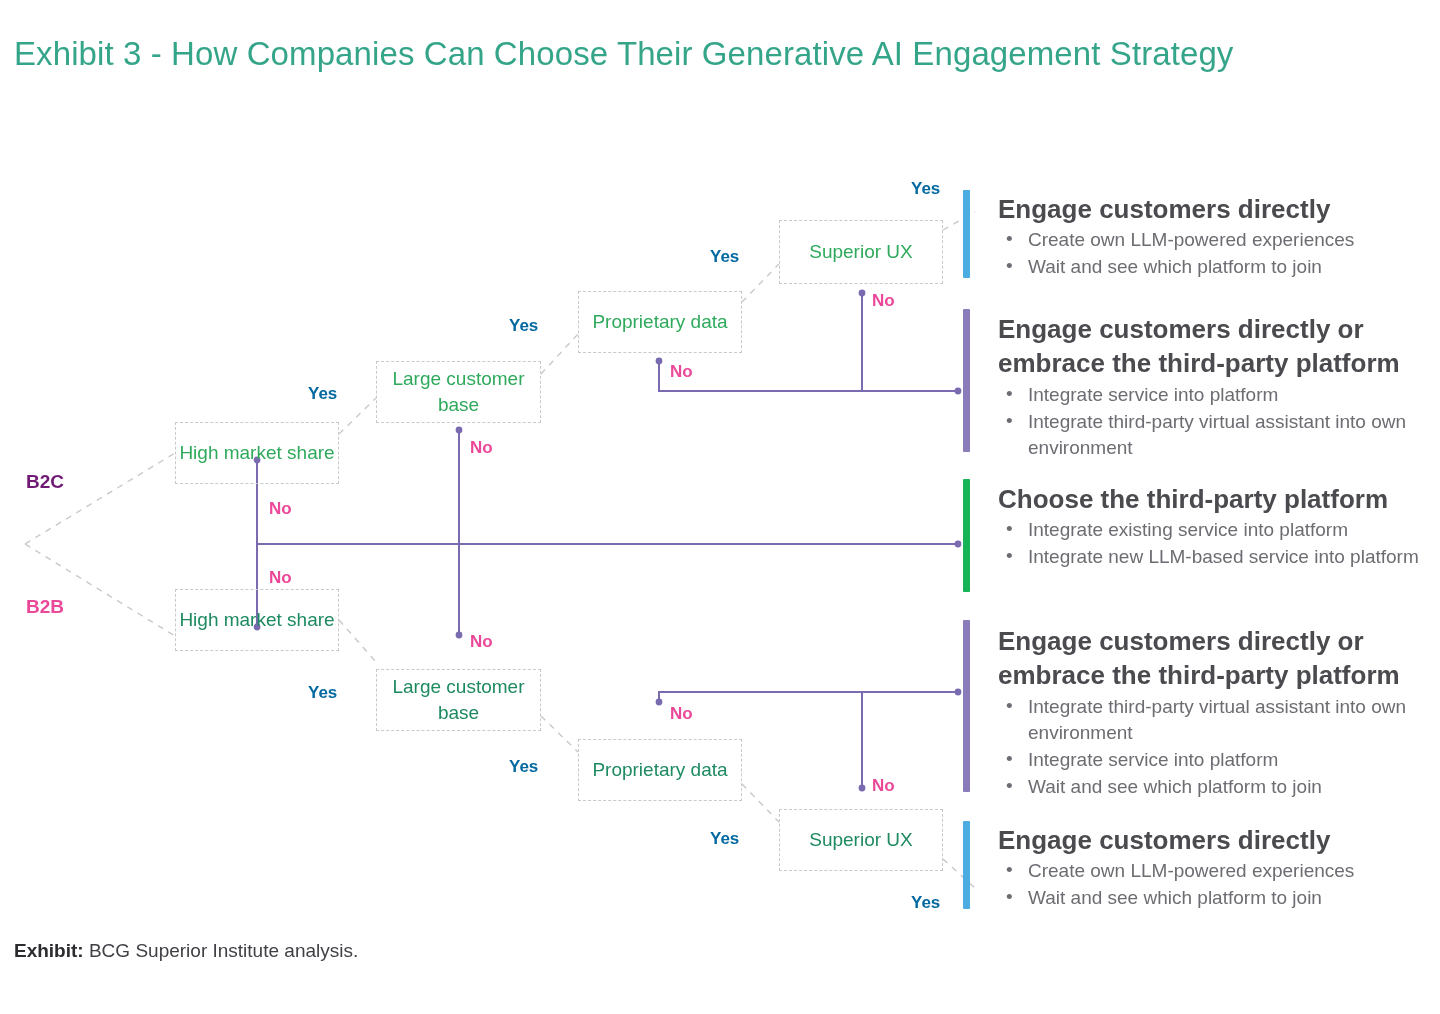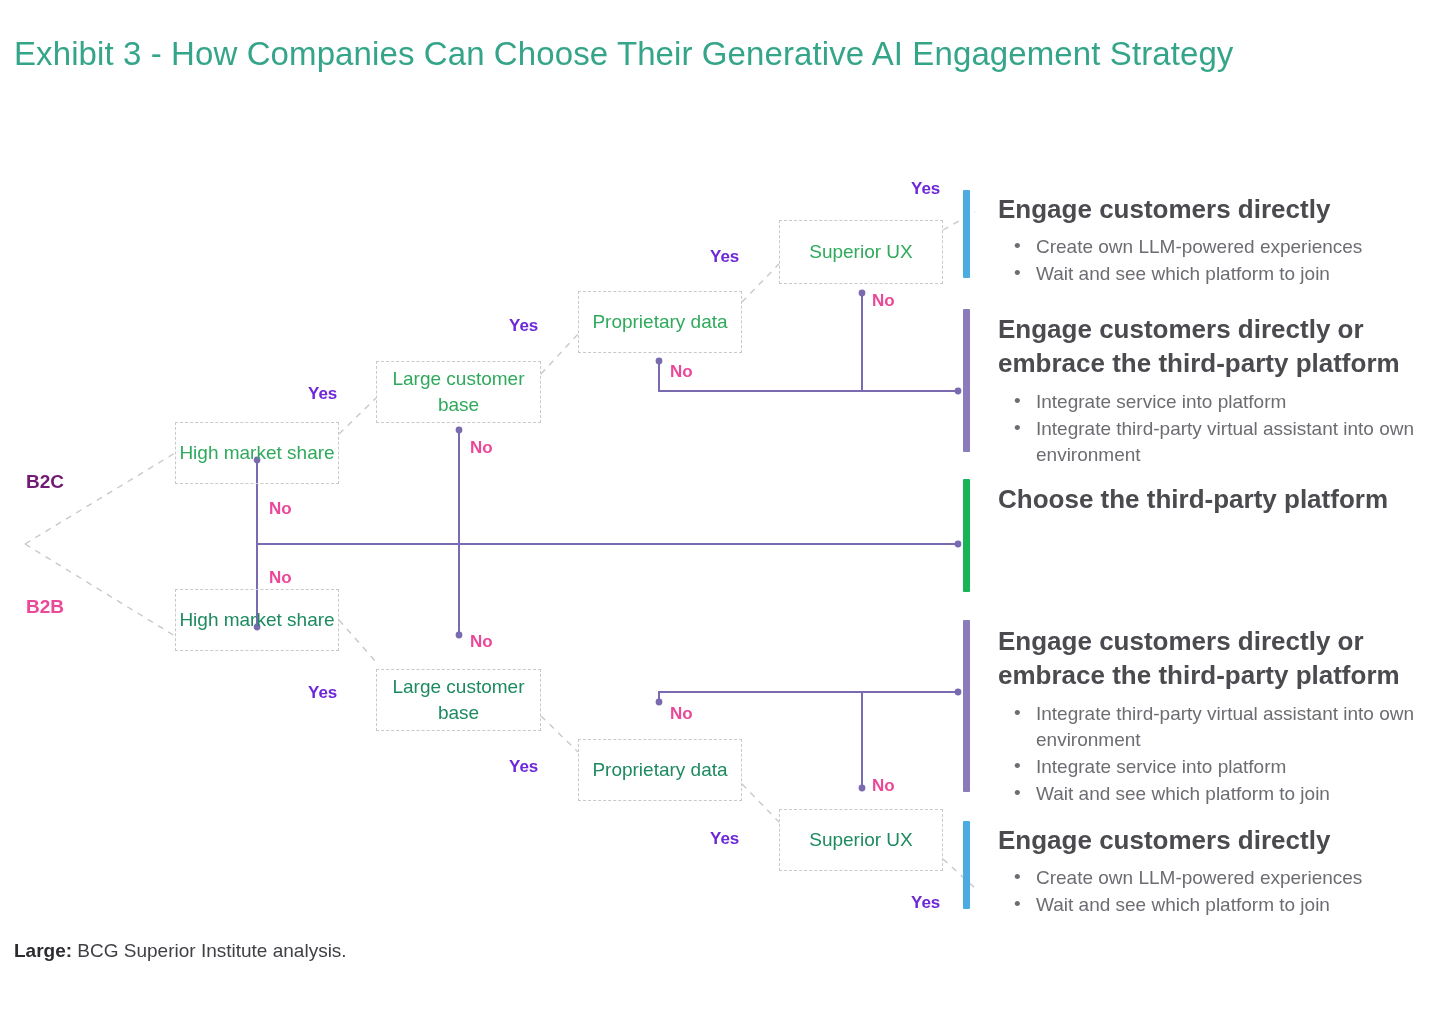--- a/index.html
+++ b/index.html
@@ -23,32 +23,32 @@
     border:1.4px dashed #c9c9c9;
     display:flex;align-items:center;justify-content:center;text-align:center;
     font-size:19px;line-height:1.36;
   }
   .node.c2c{color:#2faa5c;}
   .node.c2b{color:#1d8a60;}
 
   .edgelbl{
     position:absolute;font-size:17px;font-weight:bold;white-space:nowrap;
   }
-  .lbl-yes{color:#6d28d9;}
+  .lbl-yes{color:#0369a1;}
   .lbl-no{color:#ec4899;}
 
   .seg{position:absolute;font-size:19px;font-weight:bold;white-space:nowrap;}
   .seg.b2c{color:#701a75;}
   .seg.b2b{color:#ec4899;}
 
   .bar{position:absolute;width:7px;border-radius:1px;}
 
   .out{position:absolute;}
   .out-h{font-size:26px;color:#4a4a4f;font-weight:600;line-height:1.32;margin:0 0 1px 0;}
-  .out ul{list-style:none;margin:8px;padding:0;}
+  .out ul{list-style:none;margin:0;padding:0;}
   .out li{
     position:relative;font-size:19px;color:#6c6c72;line-height:1.37;
     padding-left:30px;margin-top:1px;
   }
   .out li:before{
     content:"•";position:absolute;left:8px;top:-1px;color:#6c6c72;font-size:19px;
   }
 
   .foot{position:absolute;left:14px;font-size:19px;color:#3f3f45;}
   .foot b{font-weight:bold;color:#2b2b30;}
@@ -166,20 +166,24 @@
     <div class="out-h">Engage customers directly or embrace the third-party platform</div>
     <ul>
       <li>Integrate service into platform</li>
       <li>Integrate third-party virtual assistant into own environment</li>
     </ul>
   </div>
 
   <div class="bar" style="left:963px;top:463px;height:113px;background:#17b457;"></div>
   <div class="out" style="left:998px;top:466px;width:430px;">
     <div class="out-h">Choose the third-party platform</div>
+    <ul>
+      <li>Integrate existing service into platform</li>
+      <li>Integrate new LLM-based service into platform</li>
+    </ul>
   </div>
 
   <div class="bar" style="left:963px;top:604px;height:172px;background:#8a7cbb;"></div>
   <div class="out" style="left:998px;top:608px;width:430px;">
     <div class="out-h">Engage customers directly or embrace the third-party platform</div>
     <ul>
       <li>Integrate third-party virtual assistant into own environment</li>
       <li>Integrate service into platform</li>
       <li>Wait and see which platform to join</li>
     </ul>
@@ -188,16 +192,16 @@
   <div class="bar" style="left:963px;top:805px;height:88px;background:#4bacE2;"></div>
   <div class="out" style="left:998px;top:807px;width:430px;">
     <div class="out-h">Engage customers directly</div>
     <ul>
       <li>Create own LLM-powered experiences</li>
       <li>Wait and see which platform to join</li>
     </ul>
   </div>
 
   <div class="foot" style="top:924px;">
-    <b>Large:</b><span> BCG Superior Institute analysis.</span>
+    <b>Exhibit:</b><span> BCG Superior Institute analysis.</span>
   </div>
 
 </div>
 
 </body></html>

